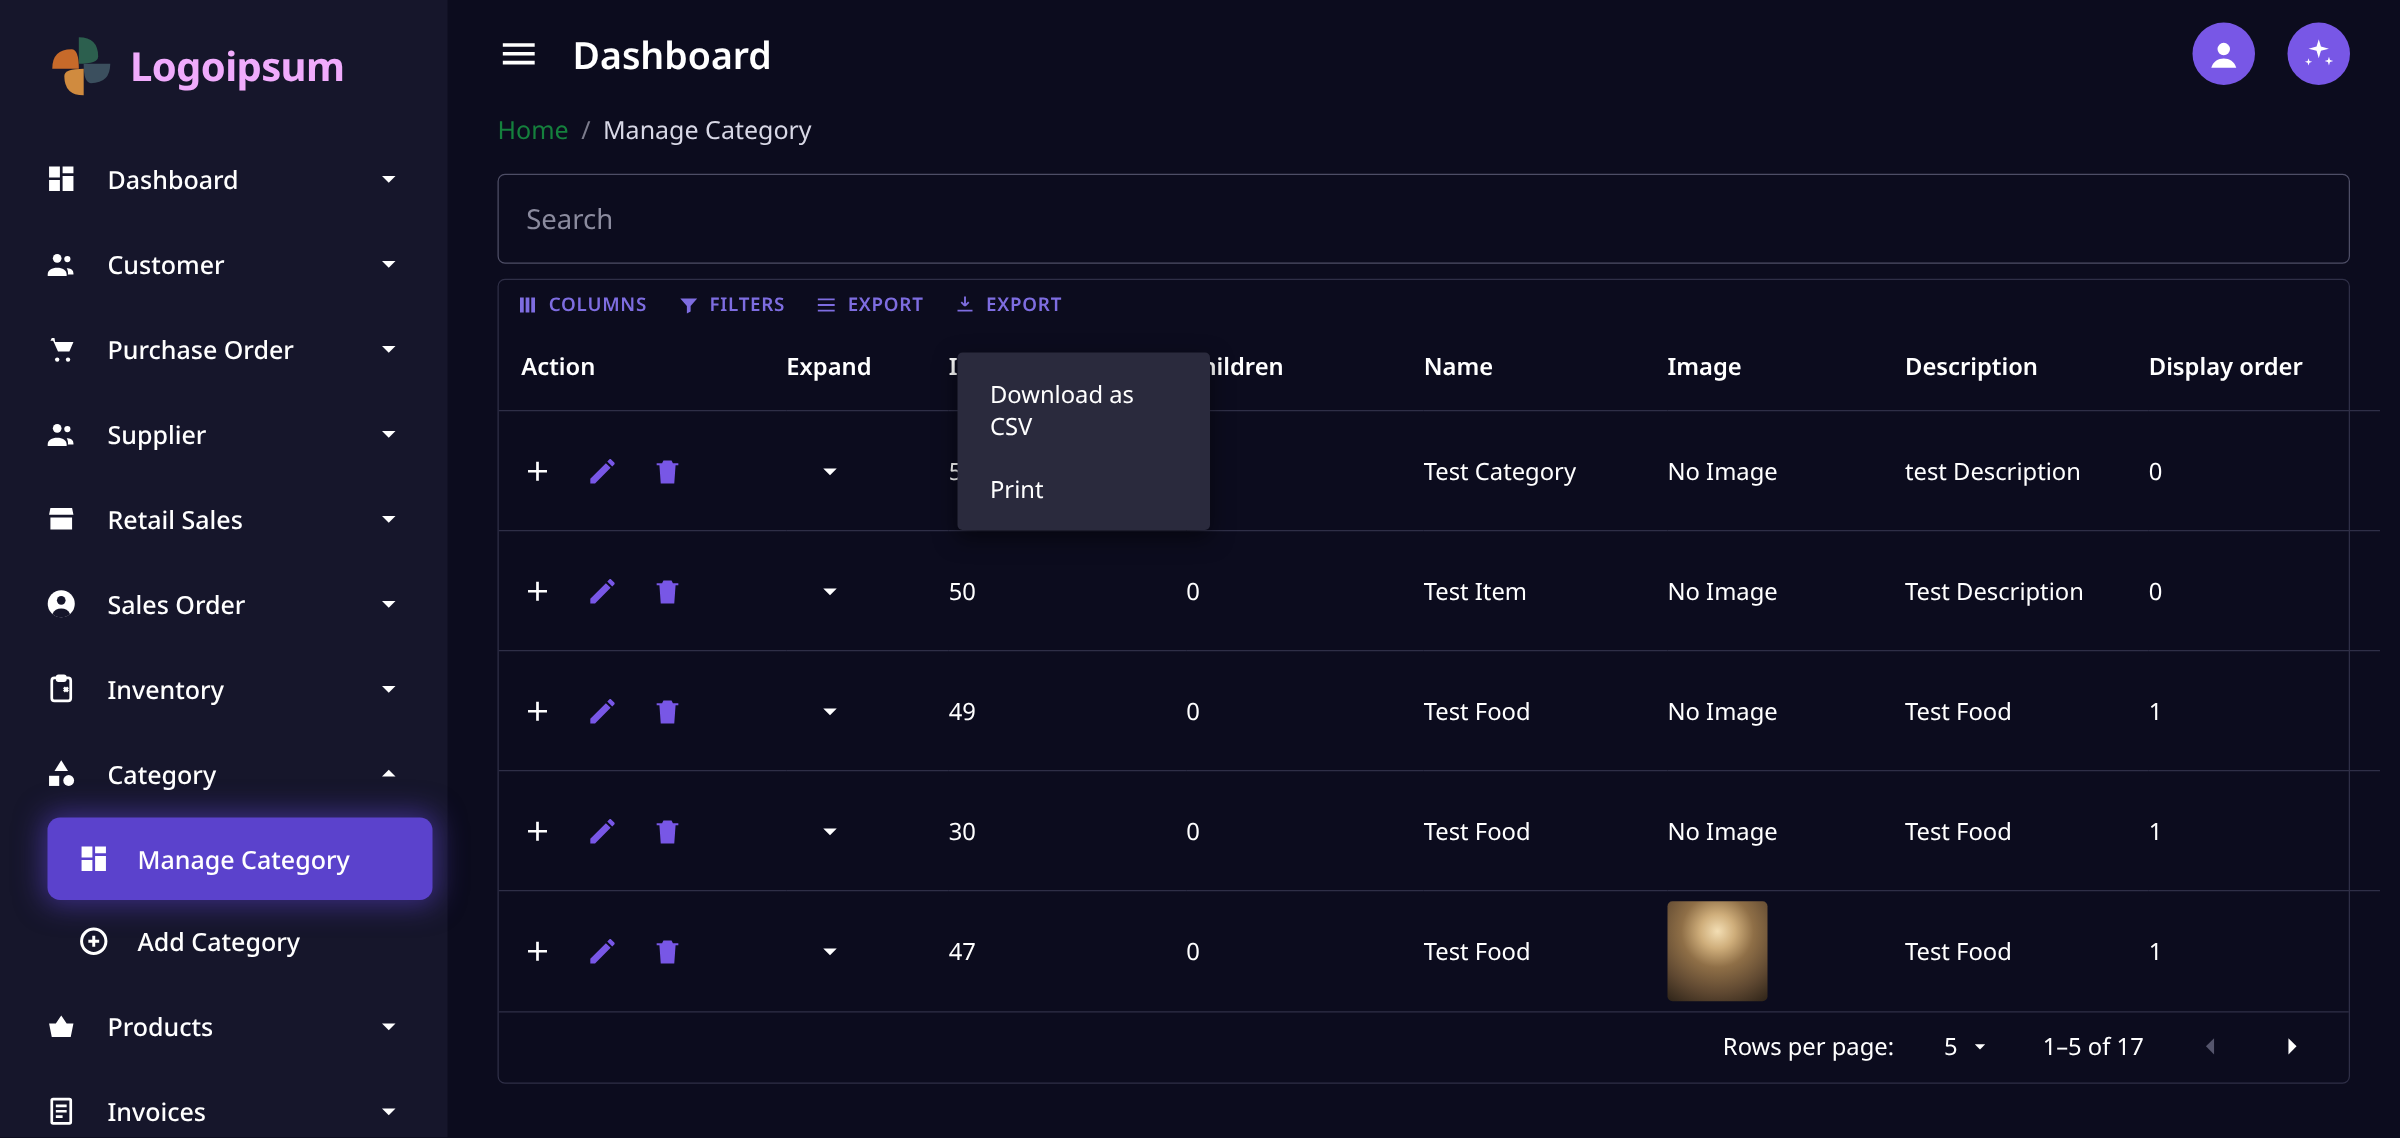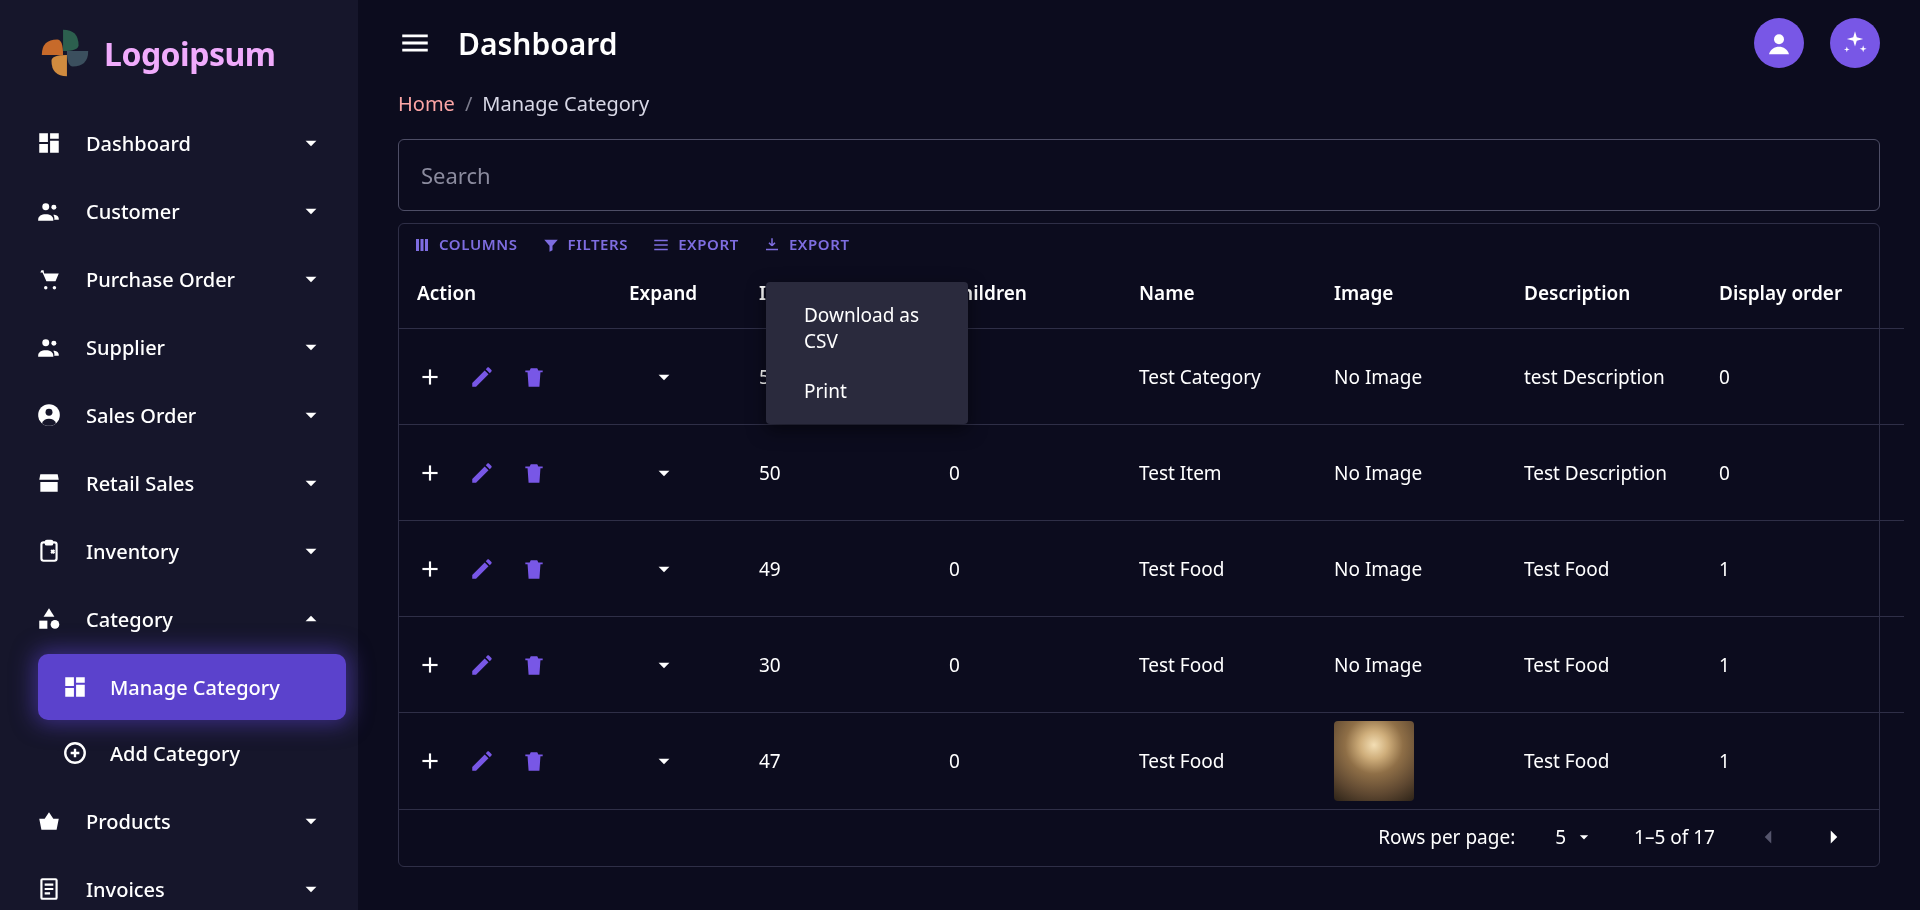--- a/index.html
+++ b/index.html
@@ -27,33 +27,33 @@
 
   
   .topbar{display:flex;align-items:center;padding:18px 40px 22px;gap:26px}
   .burger{width:34px;height:34px;cursor:pointer}
   .title{font-size:30px;font-weight:600;flex:1}
   .round-btn{width:50px;height:50px;border-radius:50%;background:#7857e6;display:flex;align-items:center;justify-content:center;cursor:pointer}
 
   
   .crumbs{padding:0 40px 8px;display:flex;align-items:center;gap:10px;font-size:20px;color:#d8d8e6}
   .crumbs .sep{color:#7c7c8d}
-  .crumbs a{color:#fca5a5;text-decoration:none}
+  .crumbs a{color:#15803d;text-decoration:none}
 
   
   .search-wrap{margin:14px 40px 12px}
   .search{width:100%;background:transparent;border:1px solid #4e4e66;border-radius:6px;height:72px;padding:0 22px;color:#0f766e;font-size:22px}
   .search::placeholder{color:#8b8b9e}
 
   
   .grid-wrap{margin:0 40px 0;border:1px solid #2f2f47;border-radius:6px;position:relative}
 
   
   .gtoolbar{display:flex;align-items:center;gap:24px;padding:10px 14px 6px}
-  .tool{display:flex;align-items:flex-end;gap:8px;color:#7e6de0;font-size:15px;font-weight:600;letter-spacing:.6px;cursor:pointer}
+  .tool{display:flex;align-items:center;gap:8px;color:#7e6de0;font-size:15px;font-weight:600;letter-spacing:.6px;cursor:pointer}
   .tool svg{fill:#7e6de0}
 
   
   table{width:100%;border-collapse:collapse;table-layout:fixed}
   th{font-size:19px;font-weight:600;text-align:left;padding:20px 0 22px}
   td{font-size:19px;padding:0;border-top:1px solid #2f2f47;height:96px;vertical-align:middle}
   .actions{display:flex;gap:26px;align-items:center;padding-left:18px}
   .act-ico{width:26px;height:26px;cursor:pointer}
   .purple{fill:#7857e6}
   .white{fill:#fff}
@@ -62,21 +62,21 @@
   .thumb{width:80px;height:80px;border-radius:4px;background:radial-gradient(circle at 50% 30%,#f3deb4 0%,#cfae7b 20%,#8f6f47 42%,#5f4831 72%,#2d2318 100%);margin:6px 0}
   .cropnum{white-space:nowrap;overflow:hidden}
 
   
   .gfoot{display:flex;justify-content:flex-end;align-items:center;gap:40px;padding:14px 32px 16px;border-top:1px solid #2f2f47;font-size:19px}
   .page-sel{display:flex;align-items:center;gap:8px}
   .nav-arrow{width:26px;height:26px;cursor:pointer}
   .nav-arrow.disabled svg{fill:#55556c}
 
   
-  .menu{position:absolute;left:766px;top:282px;width:202px;background:#2a2a3d;border-radius:4px;padding:8px 16px;box-shadow:0 6px 18px rgba(0,0,0,.5);z-index:20}
+  .menu{position:absolute;left:766px;top:282px;width:202px;background:#2a2a3d;border-radius:4px;padding:8px 4px;box-shadow:0 6px 18px rgba(0,0,0,.5);z-index:20}
   .menu-item{padding:12px 22px;font-size:19px;cursor:pointer}
 </style>
 </head>
 <body>
 
 <div class="sidebar">
   <div class="logo">
     <svg class="logo-mark" viewBox="0 0 60 60">
       <path d="M28 28 L28 6 Q44 6 44 22 Q44 28 28 28Z" fill="#2c5f4e"></path>
       <path d="M32 28 L54 28 Q54 44 38 44 Q32 44 32 28Z" fill="#3b4f5e"></path>
@@ -133,37 +133,37 @@
           </svg>
         </span>
         <span class="nav-label">Supplier</span>
         <svg class="chev" viewBox="0 0 24 24" fill="#fff">
           <path d="M7 10l5 5 5-5z"></path>
         </svg>
       </div>
     <div class="nav-item">
         <span class="icon">
           <svg width="26" height="26" viewBox="0 0 24 24" fill="#fff">
+            <path d="M4 4h16l1 5H3zM4 11h16v9H4zM8 13h3v5H8z"></path>
+          </svg>
+        </span>
+        <span class="nav-label">Retail Sales</span>
+        <svg class="chev" viewBox="0 0 24 24" fill="#fff">
+          <path d="M7 10l5 5 5-5z"></path>
+        </svg>
+      </div>
+    <div class="nav-item">
+        <span class="icon">
+          <svg width="26" height="26" viewBox="0 0 24 24" fill="#fff">
             <circle cx="12" cy="12" r="10"></circle>
             <circle cx="12" cy="9.5" r="3.2" fill="#16162b"></circle>
             <path d="M5.5 19.5c1.1-2.7 3.6-4 6.5-4s5.4 1.3 6.5 4c-1.7 1.6-4 2.5-6.5 2.5s-4.8-.9-6.5-2.5z" fill="#16162b"></path>
           </svg>
         </span>
         <span class="nav-label">Sales Order</span>
-        <svg class="chev" viewBox="0 0 24 24" fill="#fff">
-          <path d="M7 10l5 5 5-5z"></path>
-        </svg>
-      </div>
-    <div class="nav-item">
-        <span class="icon">
-          <svg width="26" height="26" viewBox="0 0 24 24" fill="#fff">
-            <path d="M4 4h16l1 5H3zM4 11h16v9H4zM8 13h3v5H8z"></path>
-          </svg>
-        </span>
-        <span class="nav-label">Retail Sales</span>
         <svg class="chev" viewBox="0 0 24 24" fill="#fff">
           <path d="M7 10l5 5 5-5z"></path>
         </svg>
       </div>
     <div class="nav-item">
         <span class="icon">
           <svg width="26" height="26" viewBox="0 0 24 24" fill="none" stroke="#fff" stroke-width="2">
             <rect x="5" y="4" width="14" height="17" rx="2"></rect>
             <rect x="9" y="2.5" width="6" height="3.5" rx="1" fill="#fff"></rect>
             <path d="M14 11l3 3M17 11l-3 3"></path>

